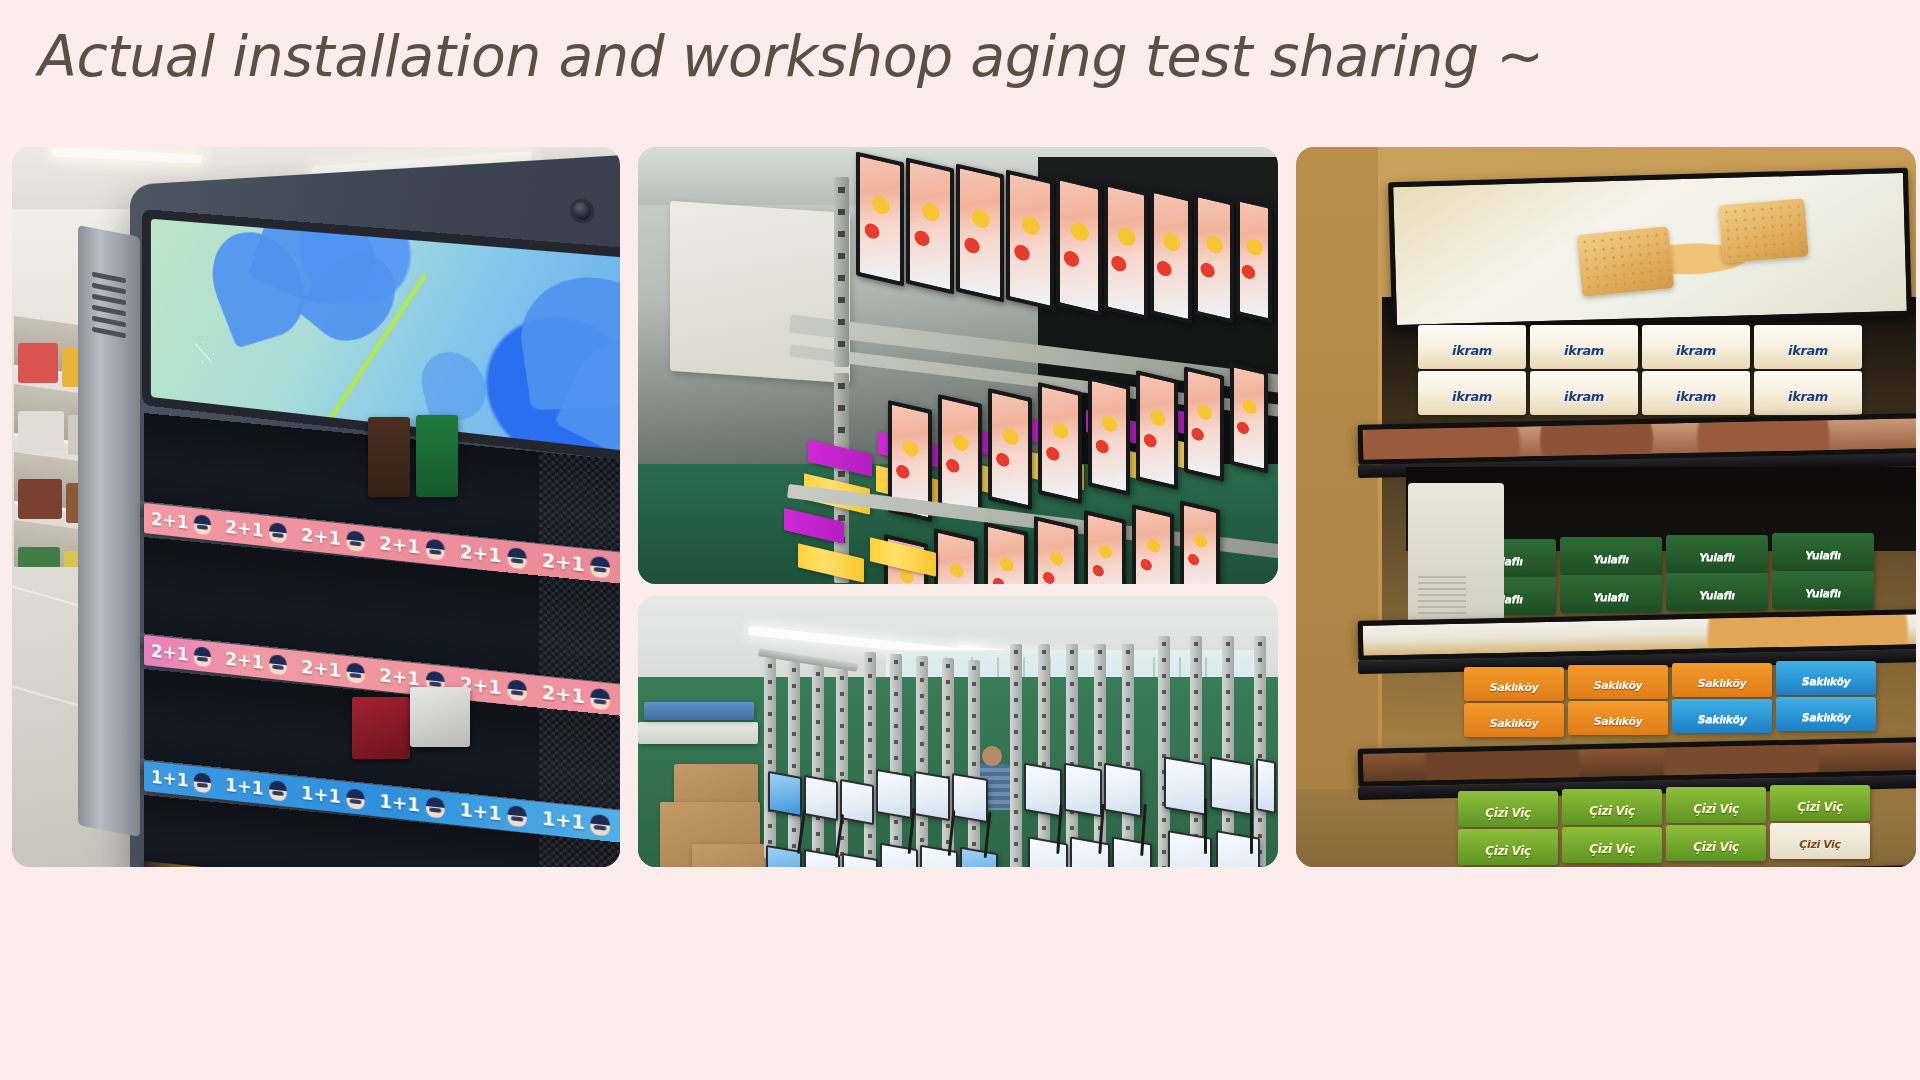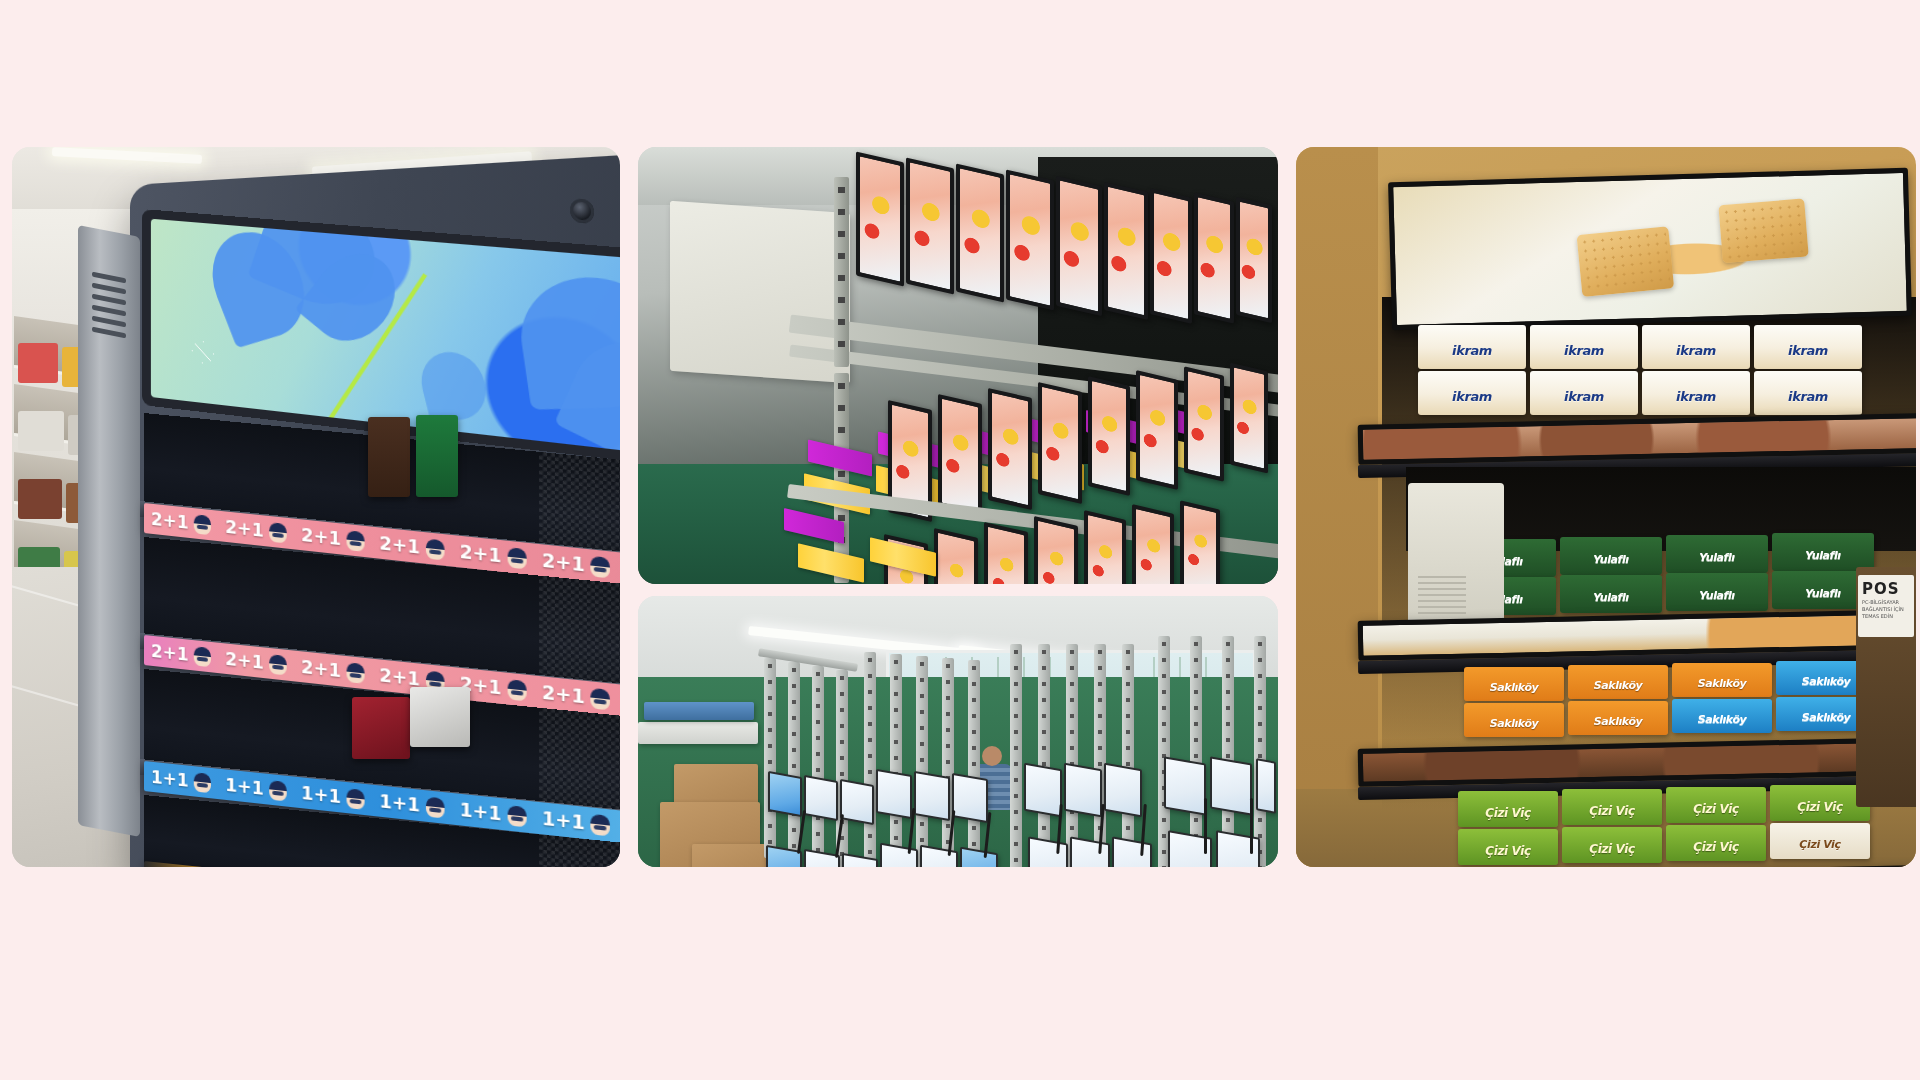--- a/index.html
+++ b/index.html
@@ -412,20 +412,21 @@
   }
   .mk-pos-sign b { display:block; font-size:15px; font-weight:800; color:#222;
                    padding:5px 4px 0; letter-spacing:1px; }
   .mk-pos-sign span { display:block; font-size:5px; color:#555; padding:1px 4px; line-height:1.35; }
 </style>
 </head>
 <body>
 
 <div class="page">
 
+  <h1 class="page-title">Actual installation and workshop aging test sharing ~</h1>
 
   <div class="gallery">
 
     <div class="cell store">
       <div class="photo">
 
         <div class="st-ceiling"></div>
         <div class="st-tube a"></div>
         <div class="st-tube b"></div>
         <div class="st-tube c"></div>
@@ -975,23 +976,17 @@
               <span class="lbl">Çizi Viç</span>
             </div>
           <div class="mk-pack cream" style="left:424px; top:676px; width:100px; height:36px;">
               <span class="lbl">Çizi Viç</span>
             </div>
 
           <div class="mk-screen mk-waffle" style="left:14px; top:724px; width:556px; height:38px; transform:rotate(-1.2deg);"></div>
 
         </div>
 
-        <div class="mk-pos">
-          <div class="mk-pos-sign">
-            <b>POS</b>
-            <span>PC-BİLGİSAYAR BAĞLANTISI İÇİN TEMAS EDİN</span>
-          </div>
-        </div>
       </div>
     </div>
 
   </div>
 </div>
 
 </body></html>

